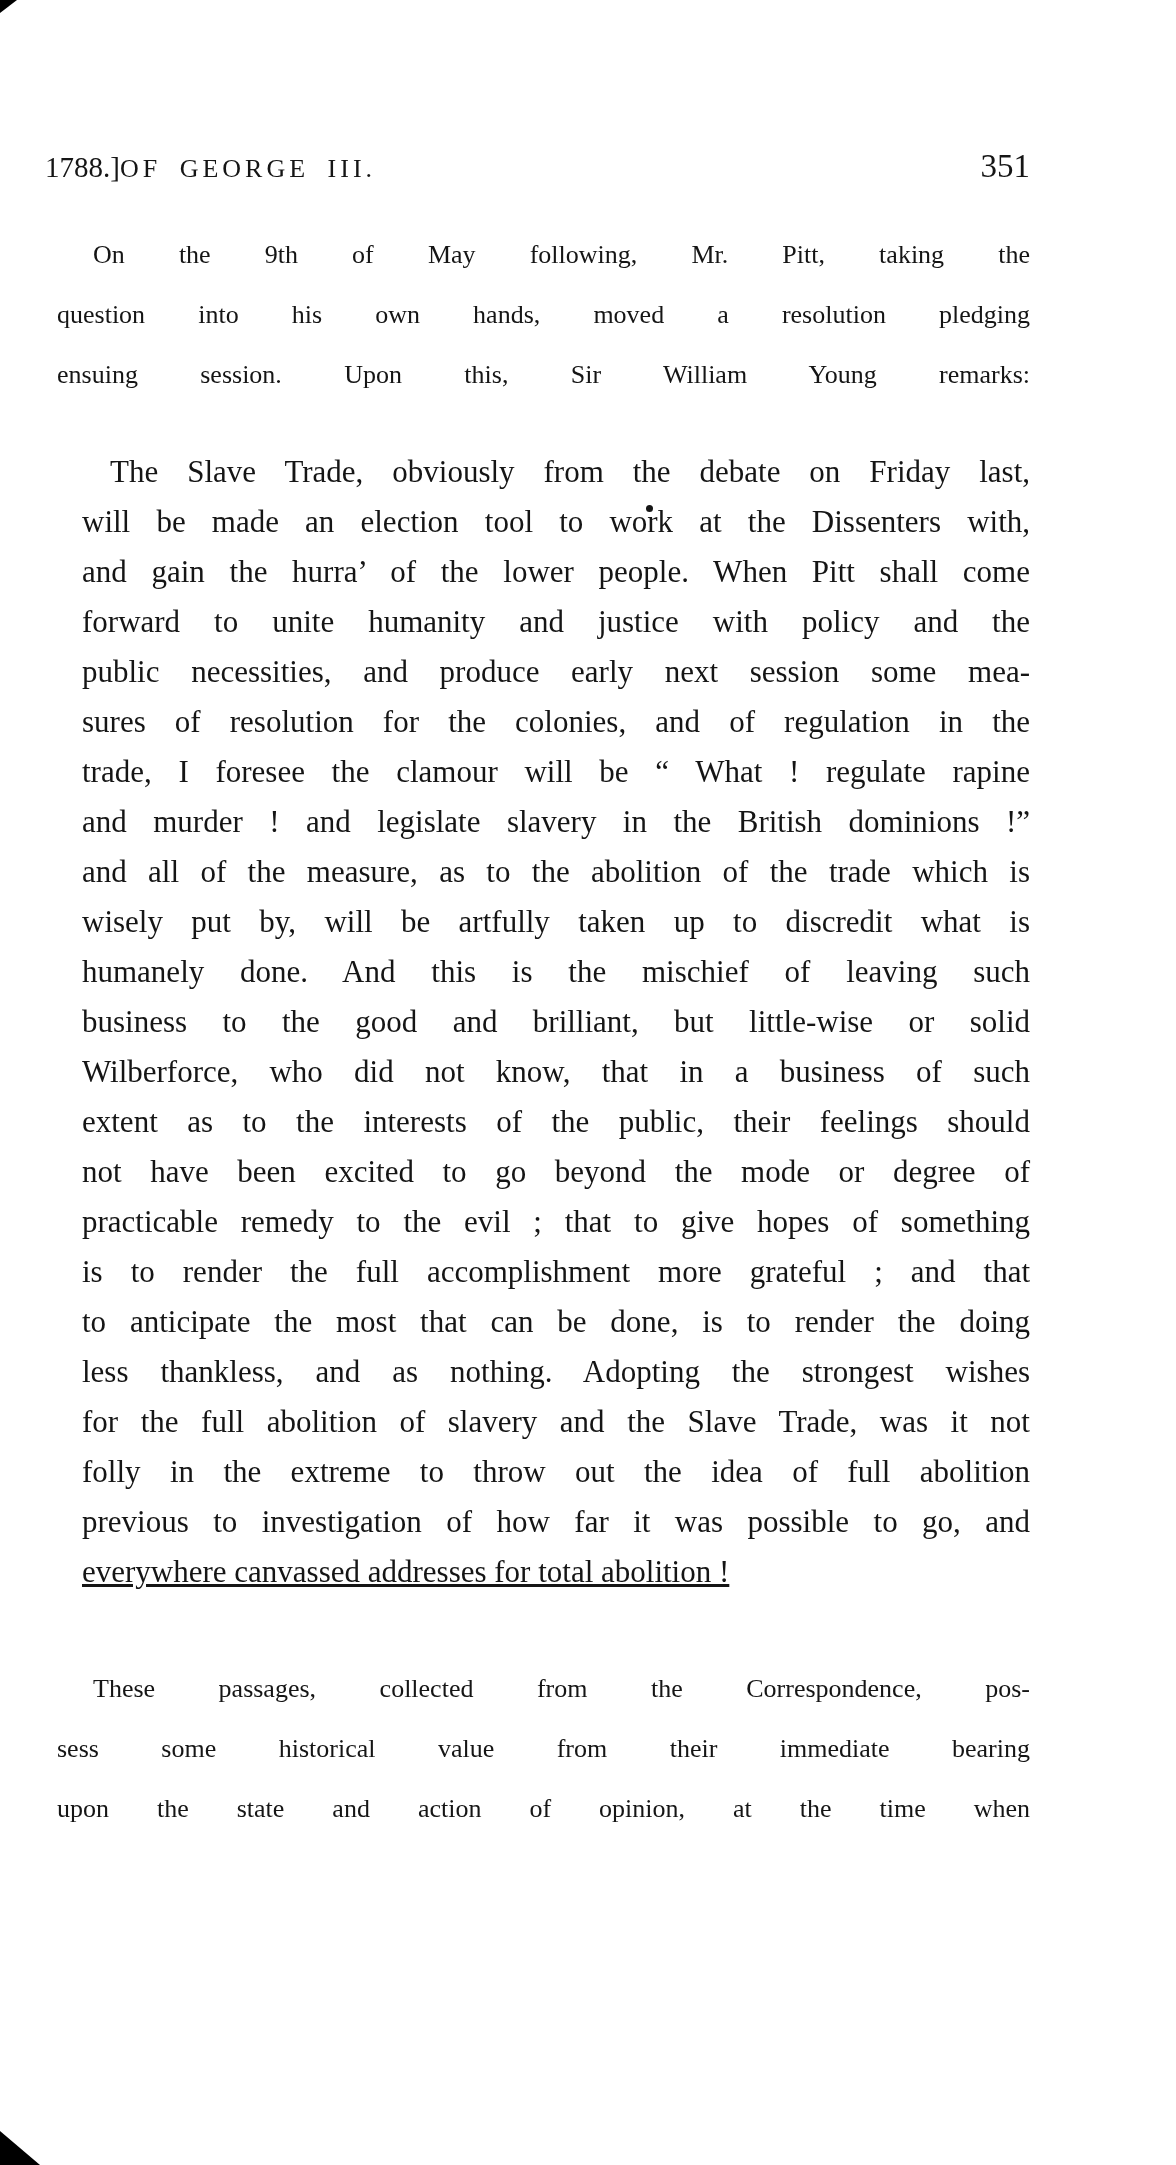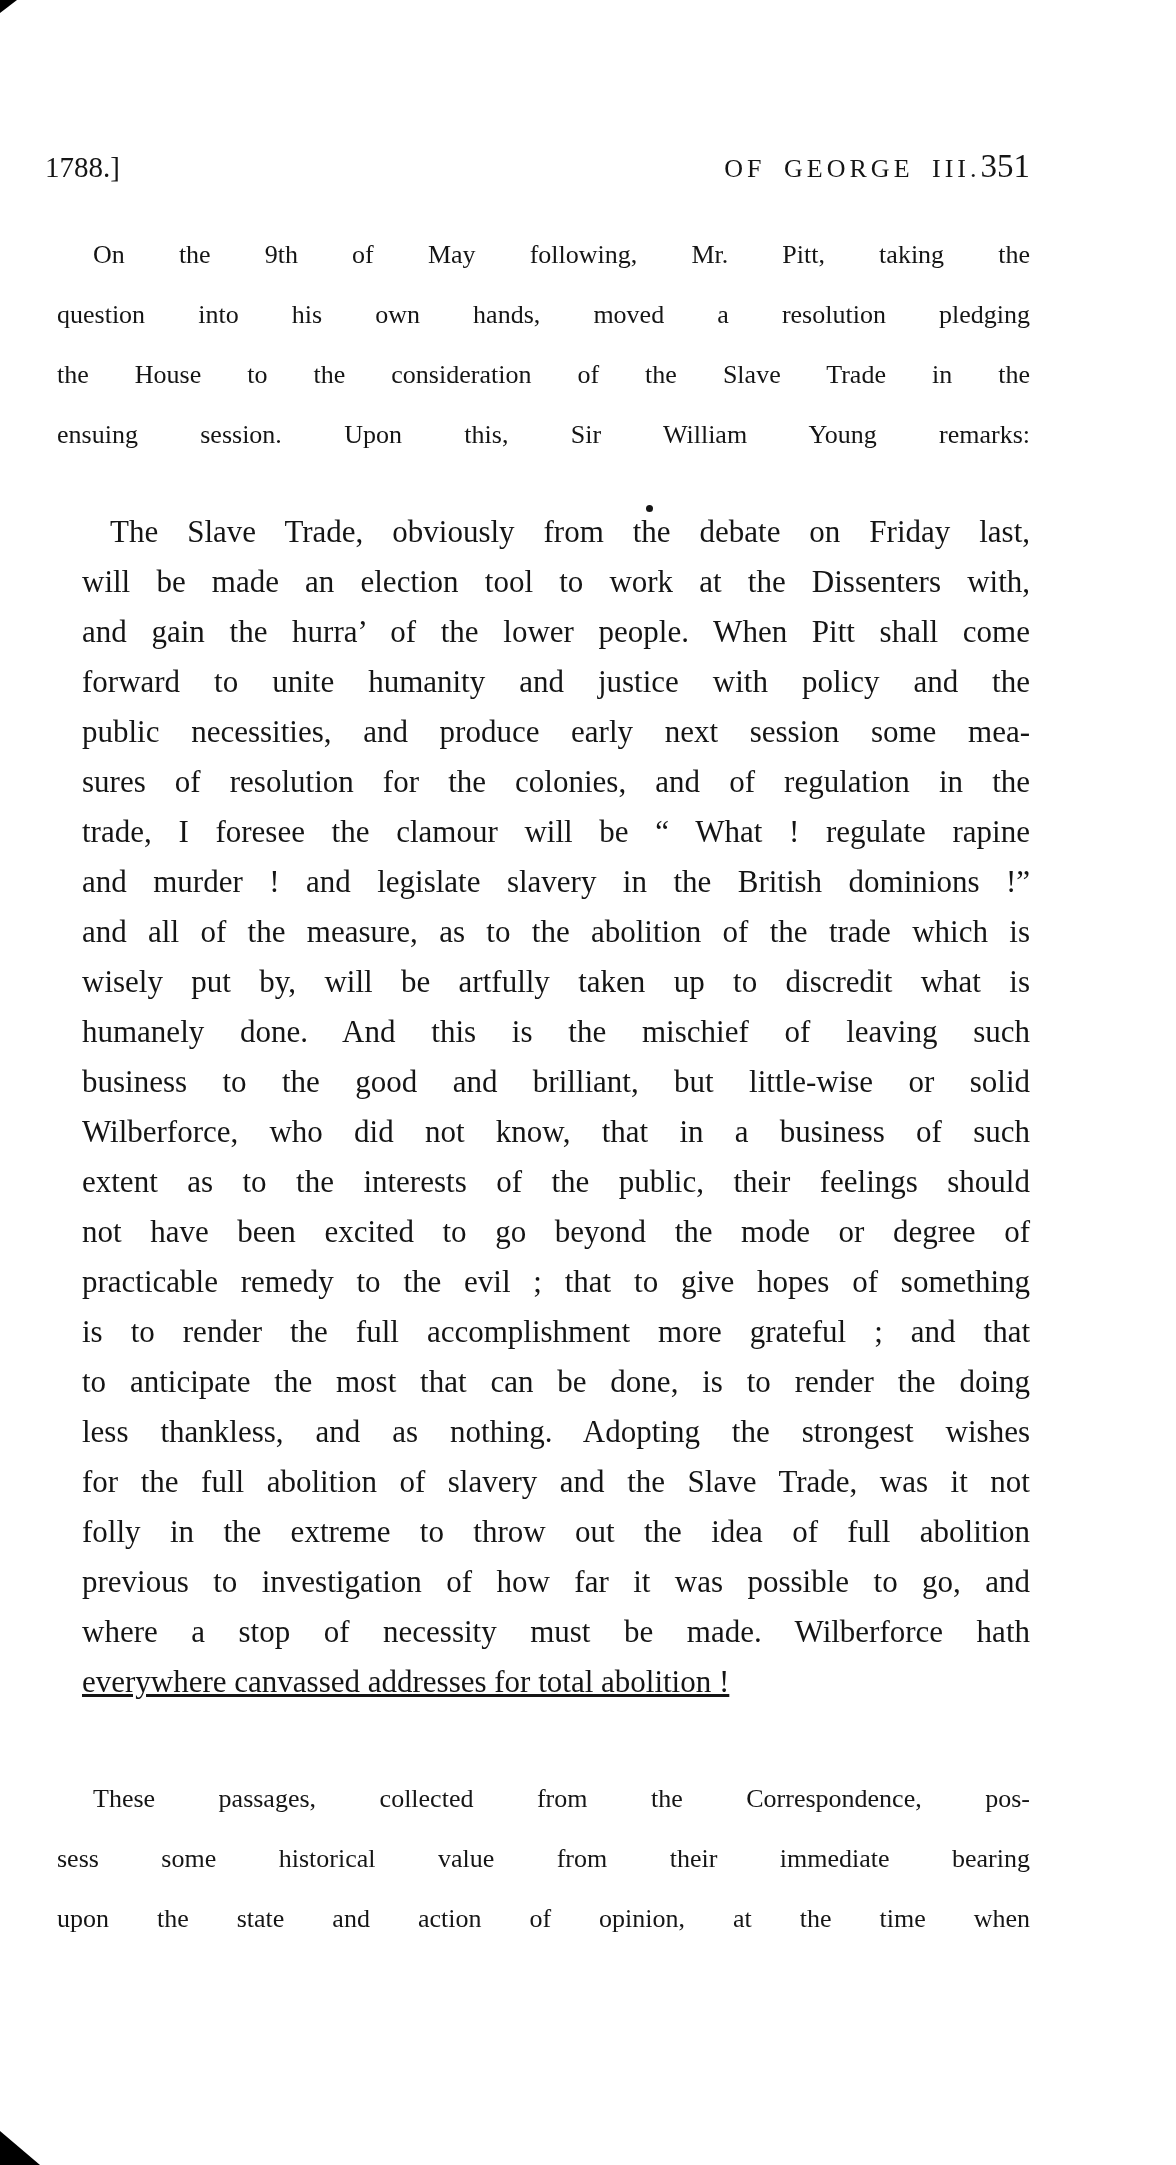--- a/index.html
+++ b/index.html
@@ -39,21 +39,21 @@
     top: 148px; left: 45px; right: 146px;
     display: flex;
     align-items: baseline;
   }
   .hdr-date {
     font-size: 29px;
     flex: 0 0 auto;
   }
   .hdr-title {
     flex: 1 1 auto;
-    text-align: right;
+    text-align: left;
     font-size: 26px;
     letter-spacing: 4px;
     word-spacing: 8px;
   }
   .hdr-num {
     flex: 0 0 auto;
     font-size: 33px;
   }
   
   .text-block {
@@ -94,21 +94,20 @@
   <header class="running-head">
     <span class="hdr-date">1788.]</span>
     <span class="hdr-title">OF GEORGE III.</span>
     <span class="hdr-num">351</span>
   </header>
 
   <main class="text-block" id="text-block">
       <div class="para main">
         <div class="line first">On the 9th of May following, Mr. Pitt, taking the</div>
         <div class="line">question into his own hands, moved a resolution pledging</div>
-        <div class="line">the House to the consideration of the Slave Trade in the</div>
         <div class="line">ensuing session.  Upon this, Sir William Young remarks:</div>
       </div>
       <div class="para quote">
         <div class="line first">The Slave Trade, obviously from the debate on Friday last,</div>
         <div class="line">will be made an election tool to work at the Dissenters with,</div>
         <div class="line">and gain the hurra’ of the lower people.  When Pitt shall come</div>
         <div class="line">forward to unite humanity and justice with policy and the</div>
         <div class="line">public necessities, and produce early next session some mea-</div>
         <div class="line">sures of resolution for the colonies, and of regulation in the</div>
         <div class="line">trade, I foresee the clamour will be “ What !  regulate rapine</div>
@@ -120,21 +119,20 @@
         <div class="line">Wilberforce, who did not know, that in a business of such</div>
         <div class="line">extent as to the interests of the public, their feelings should</div>
         <div class="line">not have been excited to go beyond the mode or degree of</div>
         <div class="line">practicable remedy to the evil ;  that to give hopes of something</div>
         <div class="line">is to render the full accomplishment more grateful ;  and that</div>
         <div class="line">to anticipate the most that can be done, is to render the doing</div>
         <div class="line">less thankless, and as nothing.  Adopting the strongest wishes</div>
         <div class="line">for the full abolition of slavery and the Slave Trade, was it not</div>
         <div class="line">folly in the extreme to throw out the idea of full abolition</div>
         <div class="line">previous to investigation of how far it was possible to go, and</div>
-        <div class="line">where a stop of necessity must be made.  Wilberforce hath</div>
         <div class="line short-last">everywhere canvassed addresses for total abolition !</div>
       </div>
       <div class="para main">
         <div class="line first">These passages, collected from the Correspondence, pos-</div>
         <div class="line">sess some historical value from their immediate bearing</div>
         <div class="line">upon the state and action of opinion, at the time when</div>
       </div>
     </main>
 
 </div>

